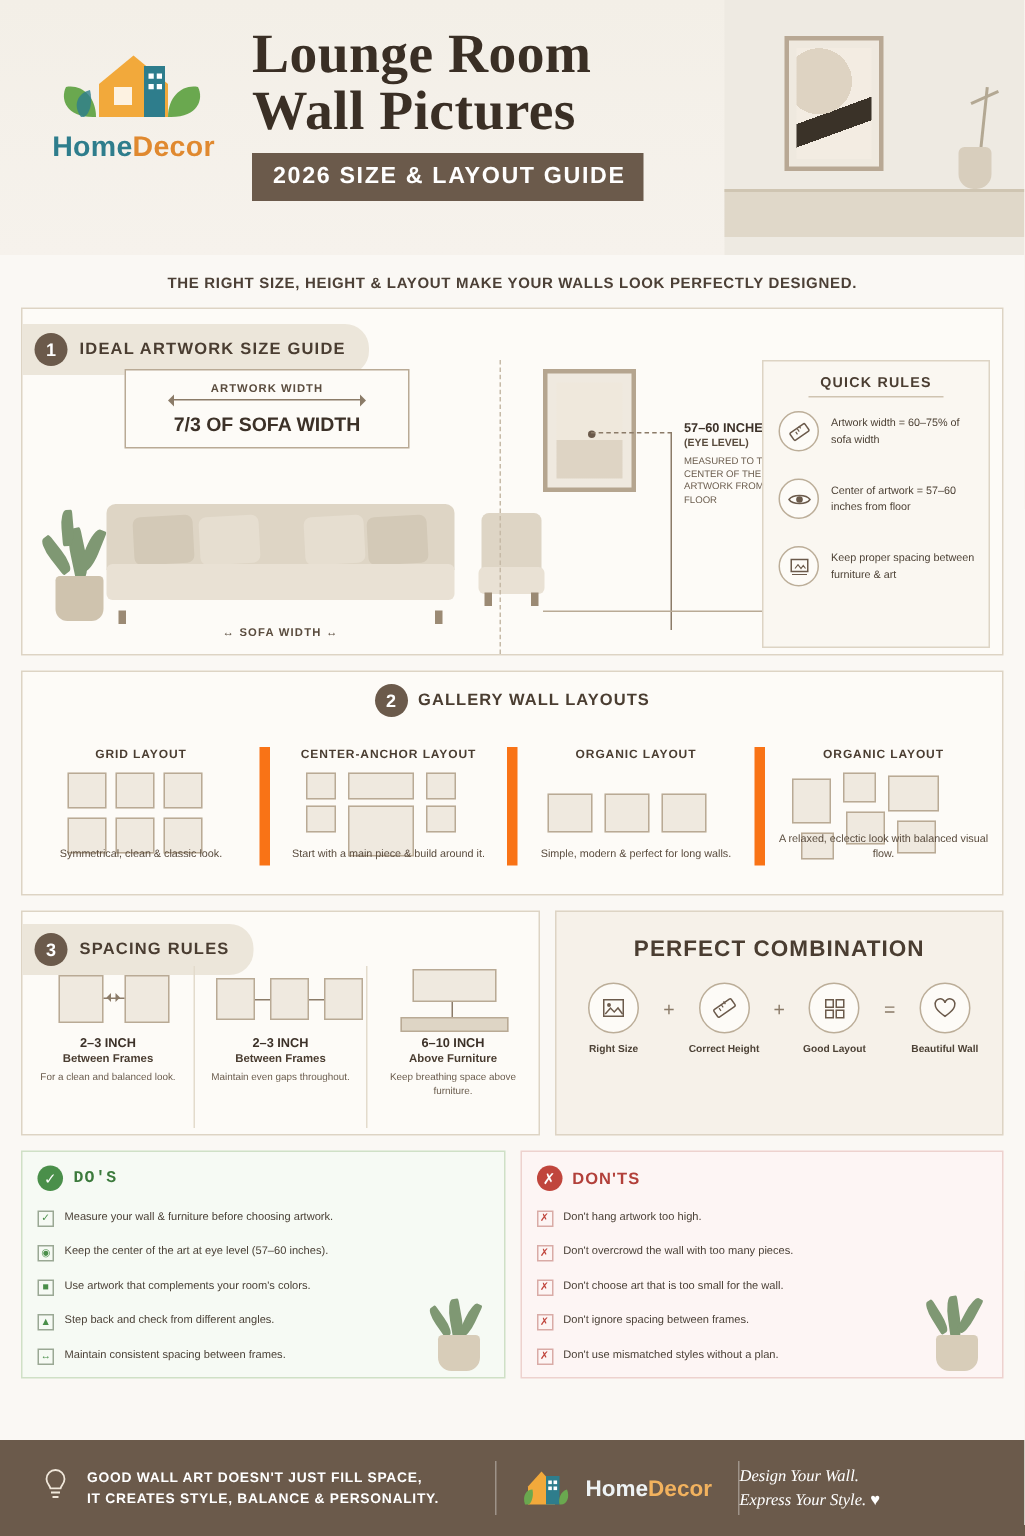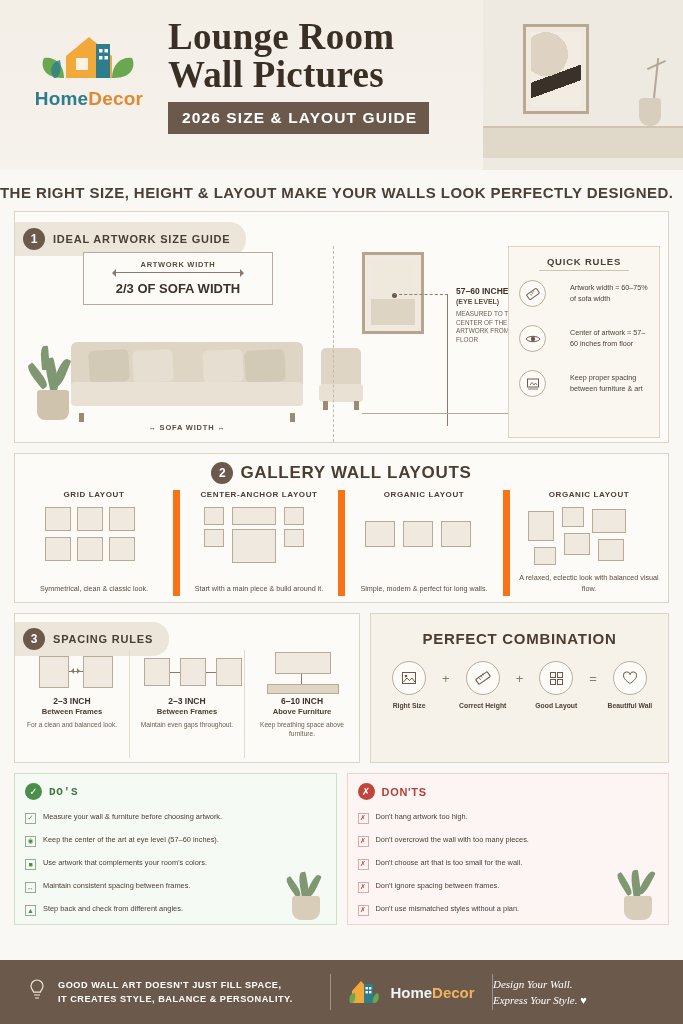--- a/index.html
+++ b/index.html
@@ -71,21 +71,21 @@
     letter-spacing: .3px;
   }
   .title-sub {
     margin-top: 9px;
     background: #6b5a4b; color: #fff;
     font-size: 15.5px; font-weight: bold; letter-spacing: 1.1px;
     padding: 7px 12px 7px 14px; display: inline-block;
   }
 
   .tagline {
-    text-align: left; font-size: 15px; letter-spacing: .45px;
+    text-align: center; font-size: 10px; letter-spacing: .45px;
     color: #4c4036; font-weight: bold; padding: 14px 0 10px;
   }
 
   
   .card {
     margin: 0 14px 10px; border: 1px solid #ddd4c4; background: #fdfbf7;
     position: relative;
   }
   .badge-num {
     width: 22px; height: 22px; border-radius: 50%;
@@ -161,30 +161,30 @@
   .eye-label .mid { font-size: 7px; font-weight: bold; color: #5a4c3e; margin-top: 2px; }
   .eye-label .small { font-size: 6.4px; color: #6b5d4e; margin-top: 5px; line-height: 1.35; }
 
   .quick-rules {
     position: absolute; right: 8px; top: 0; width: 152px; bottom: 4px;
     border: 1px solid #ddd4c4; background: #faf7f1;
   }
   .qr-title { text-align: center; font-size: 9.5px; font-weight: bold; letter-spacing: .8px;
     color: #4a3d31; padding: 9px 0 4px; position: relative; }
   .qr-title:after { content:""; position:absolute; left: 30px; right: 30px; bottom: 0; height: 1px; background:#cfc4b1;}
-  .qr-item { display: flex; align-items: center; gap: 24px; padding: 9px 9px 9px 10px; }
+  .qr-item { display: flex; align-items: center; gap: 8px; padding: 9px 9px 9px 10px; }
   .qr-circle { width: 27px; height: 27px; border-radius: 50%; border: 1px solid #bcae99;
     display: flex; align-items: center; justify-content: center; flex: 0 0 auto; background:#fdfbf7; }
   .qr-text { font-size: 7.2px; color: #4d4236; line-height: 1.45; }
 
   
   .s2 { height: 150px; }
   .s2-head { display: flex; justify-content: center; align-items: center; gap: 7px; padding-top: 8px; }
-  .s2-head .txt { font-size: 17px; font-weight: bold; letter-spacing: .7px; color: #4a3d31; }
-  .s2-grid { display: flex; position: absolute; left: 0; right: 0; top: 36px; bottom: 6px; }
+  .s2-head .txt { font-size: 11px; font-weight: bold; letter-spacing: .7px; color: #4a3d31; }
+  .s2-grid { display: flex; position: absolute; left: 0; right: 0; top: 36px; bottom: 6px; align-items: center; }
   .s2-col { flex: 1; position: relative; padding: 0 8px; }
   .s2-col + .s2-col { border-left: 7px solid #f97316; }
   .s2-col h4 { text-align: center; font-size: 8px; font-weight: bold; letter-spacing: .6px;
     color: #4a3d31; margin-bottom: 8px; }
   .fr { background:#efe9df; border: 1.5px solid #b9aa95; }
   .s2-cap { position: absolute; left: 6px; right: 6px; bottom: 2px; text-align: center;
     font-size: 7.2px; color: #5a4c3e; line-height: 1.45; }
   .lay { position: relative; height: 62px; }
 
   
@@ -296,21 +296,21 @@
     </div>
 
     <div class="s1-body">
 
       <div class="sofa-zone">
         <div class="width-box">
           <div class="t1">ARTWORK WIDTH</div>
           <div class="arrow-h">
               <i class="r"></i>
             </div>
-          <div class="t2">2/3 OF SOFA WIDTH</div>
+          <div class="t2">7/3 OF SOFA WIDTH</div>
         </div>
 
         <div class="plant-l">
           <div class="leaf" style="left:20px;bottom:28px;width:10px;height:34px;transform:rotate(-12deg)"></div>
           <div class="leaf" style="left:6px;bottom:30px;width:9px;height:28px;transform:rotate(-38deg)"></div>
           <div class="leaf" style="left:30px;bottom:32px;width:9px;height:30px;transform:rotate(22deg)"></div>
           <div class="leaf" style="left:14px;bottom:50px;width:8px;height:24px;transform:rotate(-5deg)"></div>
           <div class="pot"></div>
         </div>
 
@@ -555,26 +555,26 @@
           </div>
         <div class="dd-li">
             <span class="bx">◉</span>
             <span class="tx">Keep the center of the art at eye level (57–60 inches).</span>
           </div>
         <div class="dd-li">
             <span class="bx">■</span>
             <span class="tx">Use artwork that complements your room's colors.</span>
           </div>
         <div class="dd-li">
+            <span class="bx">▲</span>
+            <span class="tx">Step back and check from different angles.</span>
+          </div>
+        <div class="dd-li">
             <span class="bx">↔</span>
             <span class="tx">Maintain consistent spacing between frames.</span>
-          </div>
-        <div class="dd-li">
-            <span class="bx">▲</span>
-            <span class="tx">Step back and check from different angles.</span>
           </div>
         <div class="dd-li"></div>
       </div>
       <div class="plant-sm">
         <div class="leaf" style="left:16px;bottom:20px;width:8px;height:28px;transform:rotate(-10deg)"></div>
         <div class="leaf" style="left:6px;bottom:22px;width:7px;height:22px;transform:rotate(-35deg)"></div>
         <div class="leaf" style="left:26px;bottom:22px;width:7px;height:24px;transform:rotate(25deg)"></div>
         <div class="pot-sm"></div>
       </div>
     </div>

